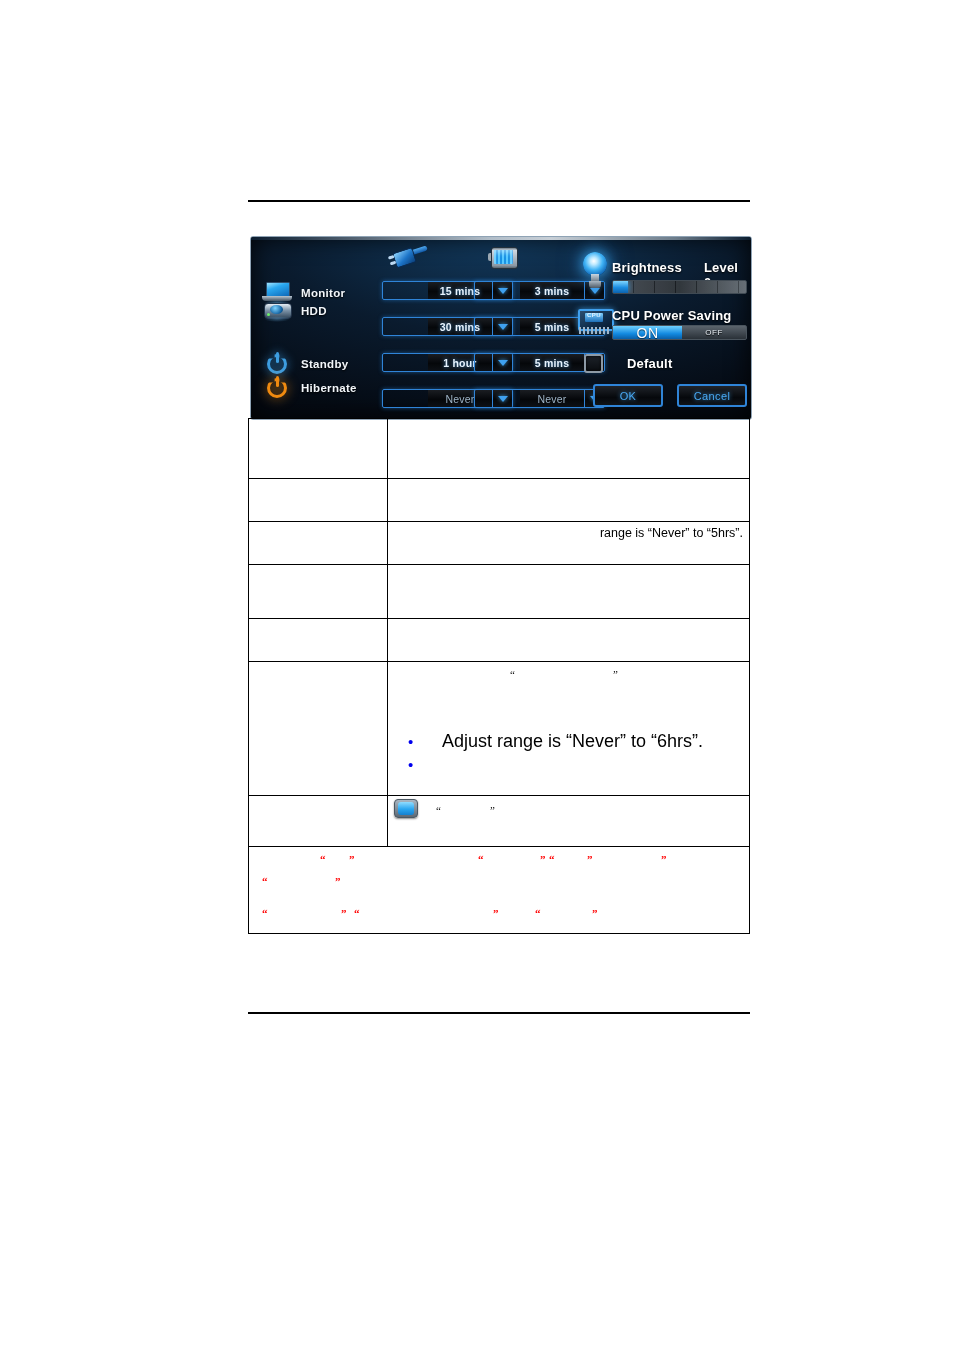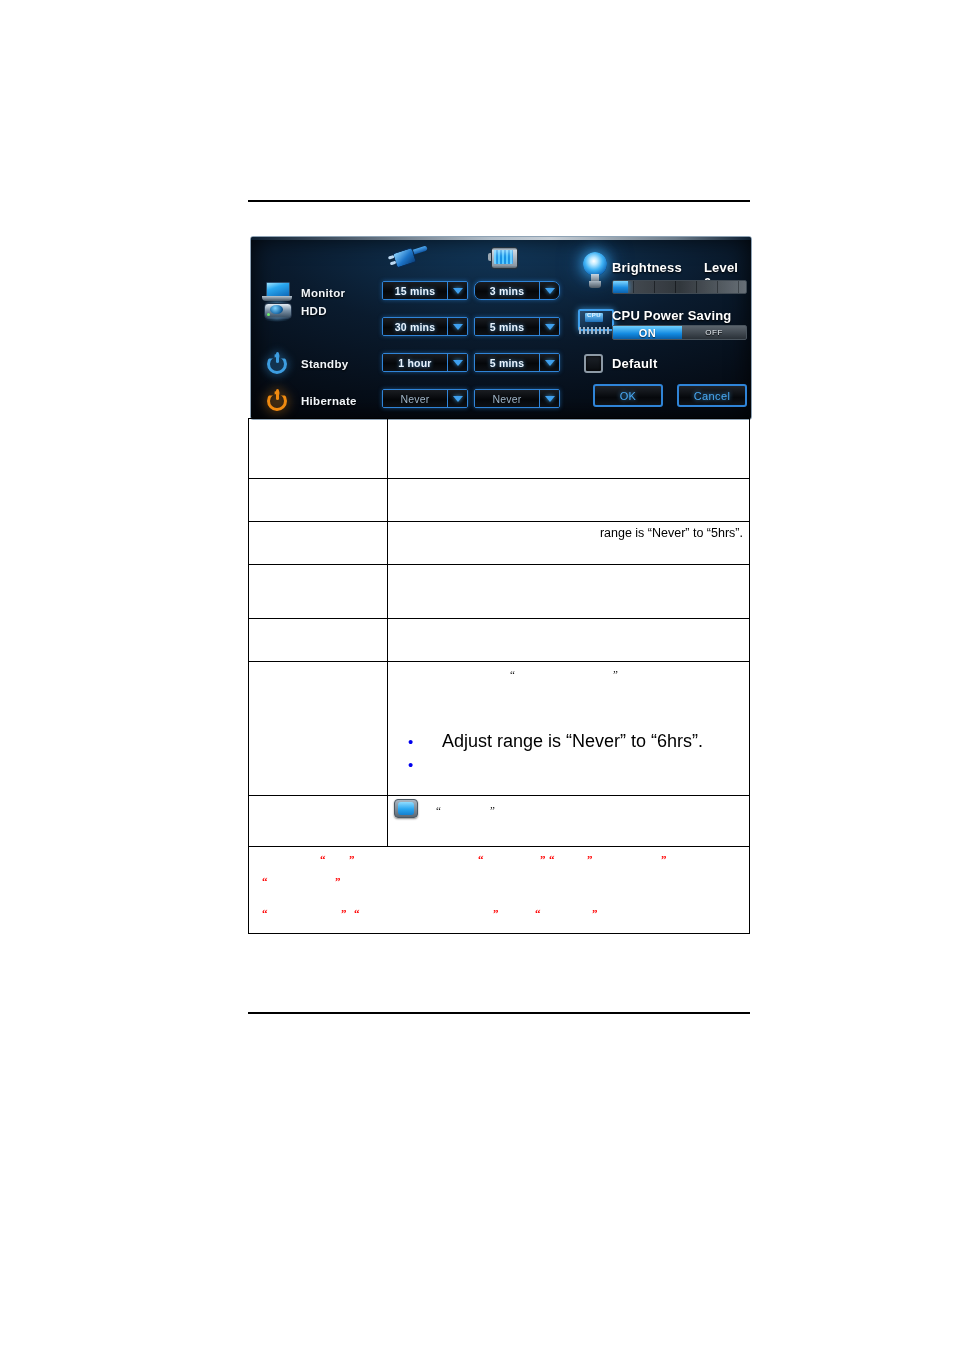--- a/index.html
+++ b/index.html
@@ -110,20 +110,21 @@
     background:repeating-linear-gradient(90deg,#55c8ff 0 2px,#1892e4 2px 4px);
     box-shadow:inset 0 3px 5px rgba(255,255,255,.45);
   }
   .batt .cap{position:absolute;left:0px;top:6px;width:4px;height:8px;border-radius:2px 0 0 2px;background:#9aa7b2;}
 
   
   .dd{
     position:absolute;width:84px;height:17px;display:flex;
     border:1px solid #2f84d8;border-radius:2px;overflow:hidden;
     box-shadow:0 0 4px rgba(40,130,215,.55);
+    padding-left:45px;
   }
   .dd .val{
     flex:1;display:flex;align-items:center;justify-content:center;
     background:linear-gradient(#1a1d22,#05070a 55%,#0d1116);
     color:#e8f4ff;font-size:10.5px;font-weight:bold;letter-spacing:.2px;
     text-shadow:0 0 4px rgba(90,180,255,.8);
   }
   .dd .val.dim{color:#9fb4c6;font-weight:normal;text-shadow:none;}
   .dd .arrowbox{
     width:19px;border-left:1px solid #2f84d8;
@@ -172,21 +173,21 @@
     background:linear-gradient(#7fd6ff,#1b8ce0 55%,#0c63ae);
     box-shadow:0 0 6px rgba(60,170,245,.9);
   }
   .toggle{
     height:13px;border-radius:2px;border:1px solid #4a545d;display:flex;position:relative;
     background:linear-gradient(#5b646d,#2a3138);
   }
   .toggle .on{
     width:52%;display:flex;align-items:center;justify-content:center;
     background:linear-gradient(#6fd0ff,#1289e0 60%,#0a5fa8);
-    color:#ffffff;font-size:11px;font-weight:bold;letter-spacing:.6px;text-shadow:0 1px 1px #04304f;
+    color:#ffffff;font-size:14px;font-weight:normal;letter-spacing:.6px;text-shadow:0 1px 1px #04304f;
   }
   .toggle .off{
     flex:1;display:flex;align-items:center;justify-content:center;
     color:#e6ecf2;font-size:8px;font-weight:normal;letter-spacing:.6px;text-shadow:0 1px 1px #000;
   }
 
   .chk{
     width:15px;height:15px;border-radius:3px;
     background:linear-gradient(#1c2128,#0a0d11);
     border:2px solid #8d9aa6;box-shadow:inset 0 0 3px #000;
@@ -268,21 +269,21 @@
             <span class="glow"></span>
         </span>
         <span class="lbl">Monitor</span>
       </div>
       <div class="dd" style="left:128px;top:41px;">
         <span class="val">15 mins</span>
         <span class="arrowbox">
             <span class="arrow"></span>
           </span>
       </div>
-      <div class="dd" style="left:220px;top:41px;border-radius:7px;">
+      <div class="dd" style="left:220px;top:41px;">
         <span class="val">3 mins</span>
         <span class="arrowbox">
             <span class="arrow"></span>
           </span>
       </div>
 
       <div class="rowlabel" style="top:54px;text-align:right;">
         <span class="ico ico-hdd">
           <span class="body"></span>
             <span class="platter"></span>
@@ -319,21 +320,21 @@
             <span class="arrow"></span>
           </span>
       </div>
       <div class="dd" style="left:220px;top:113px;">
         <span class="val">5 mins</span>
         <span class="arrowbox">
             <span class="arrow"></span>
           </span>
       </div>
 
-      <div class="rowlabel" style="top:144px;text-align:right;">
+      <div class="rowlabel" style="top:131px;text-align:right;">
         <span class="ico ico-power">
           <span class="pwr orange">
               <span class="ring"></span>
               <span class="bar"></span>
             </span>
         </span>
         <span class="lbl">Hibernate</span>
       </div>
       <div class="dd" style="left:128px;top:149px;">
         <span class="val dim">Never</span>
@@ -373,21 +374,21 @@
         </div>
       </div>
       <div class="abs" style="left:358px;top:66px;">
         <span class="rtitle">CPU Power Saving</span>
       </div>
       <div class="abs toggle" style="left:358px;top:85px;width:133px;">
         <span class="on">ON</span>
         <span class="off">OFF</span>
       </div>
 
-      <div class="abs" style="left:330px;top:114px;display:flex;align-items:center;gap:9px;">
+      <div class="abs" style="left:330px;top:114px;display:flex;align-items:center;gap:24px;">
         <span class="chk"></span>
         <span class="rtitle">Default</span>
       </div>
 
       <div class="abs" style="left:339px;top:144px;display:flex;gap:14px;">
         <span class="btn">OK</span>
         <span class="btn">Cancel</span>
       </div>
 
     </div>

